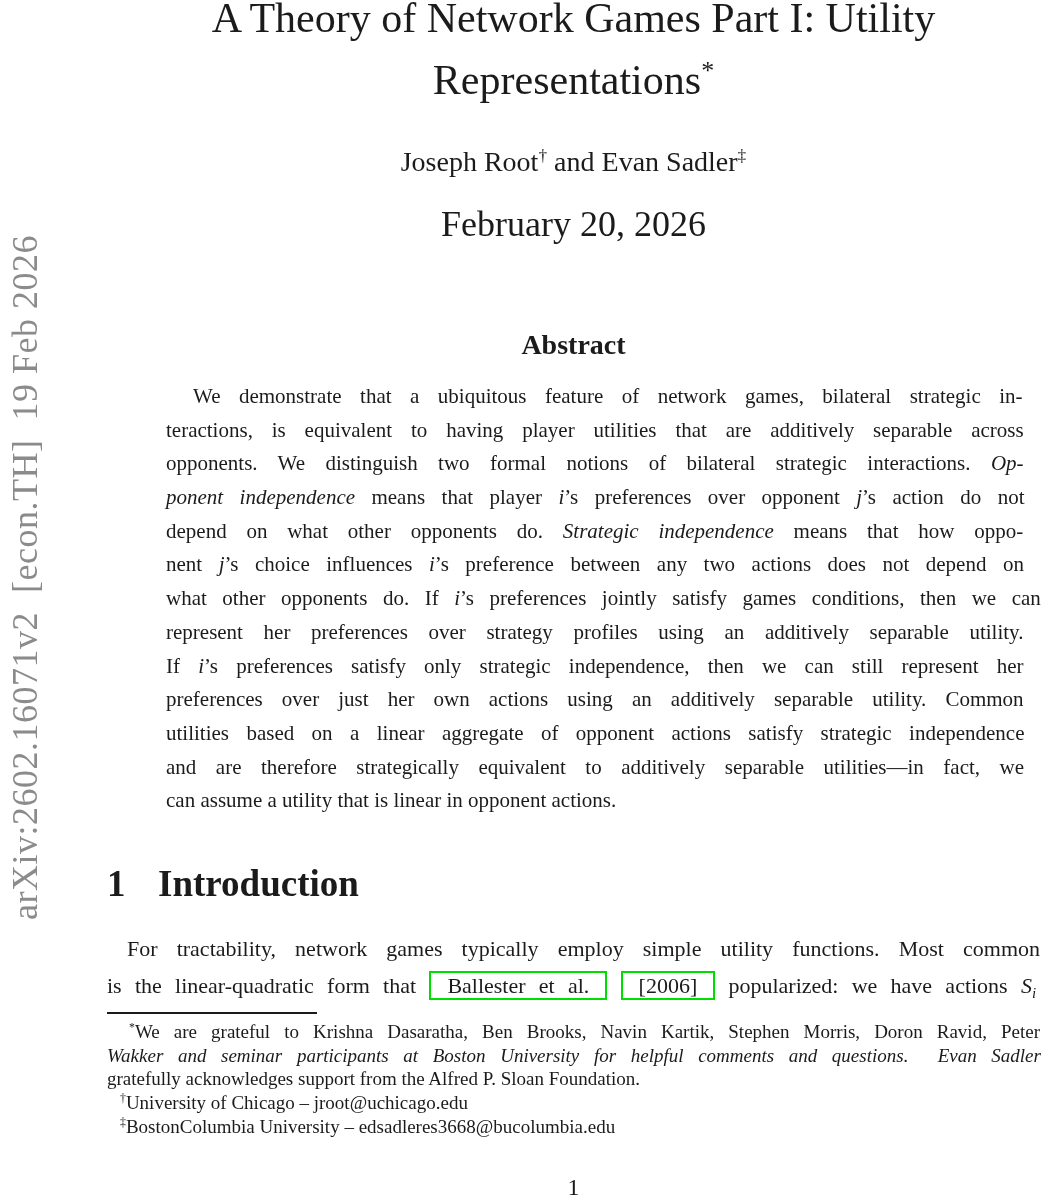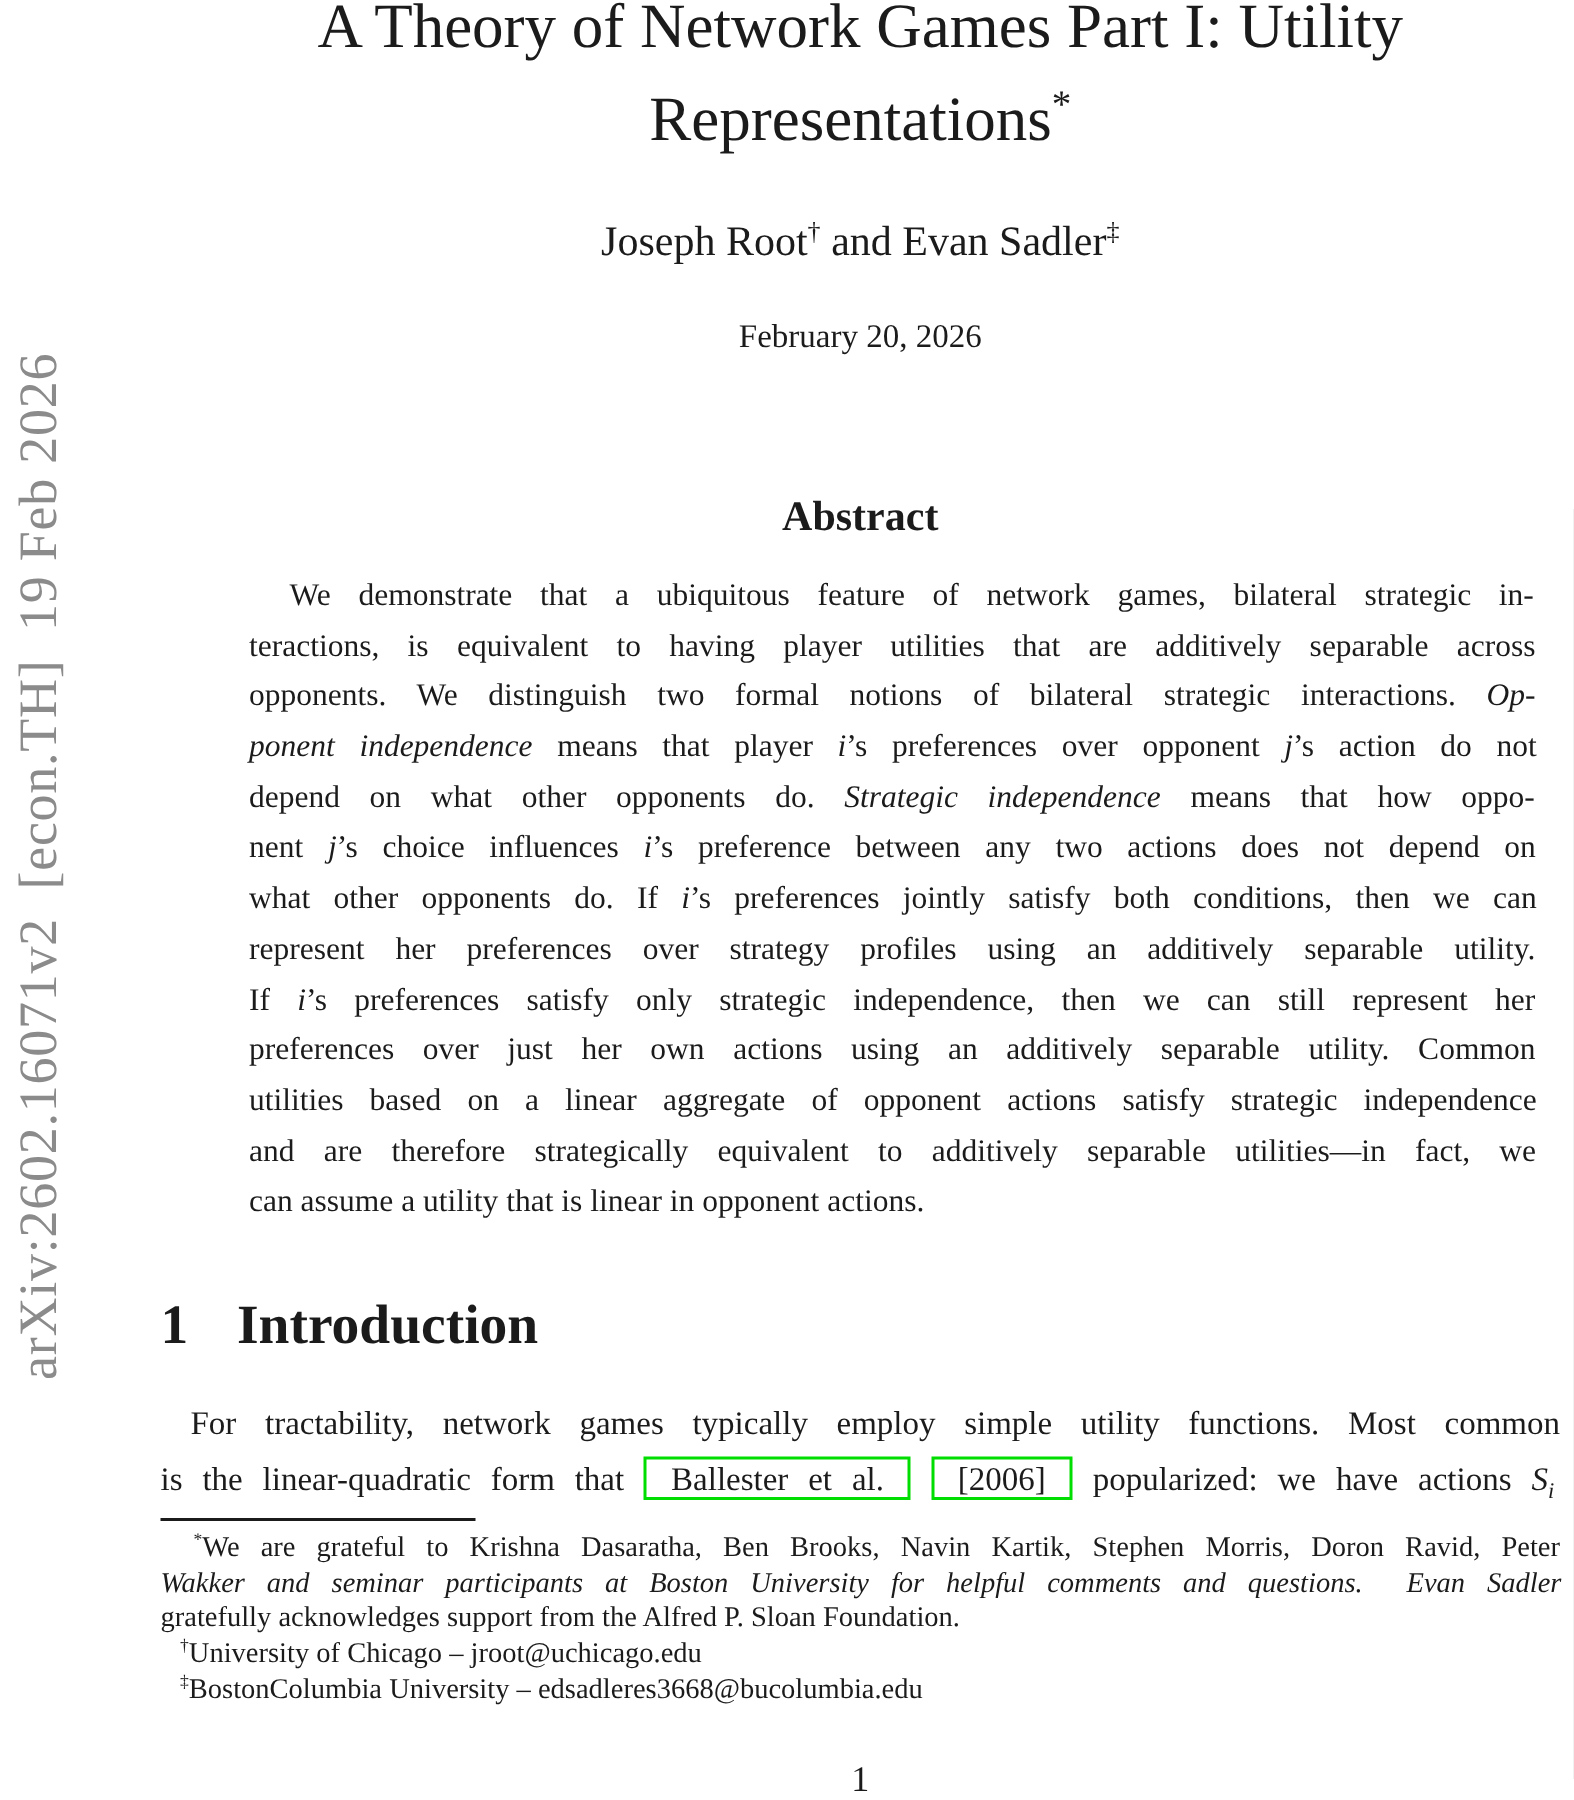--- a/index.html
+++ b/index.html
@@ -17,21 +17,21 @@
     writing-mode:vertical-rl; transform:rotate(180deg);
     font-size:36px; color:var(--gray); white-space:pre; letter-spacing:0.5px;
   }
   .content{position:absolute; left:107px; top:0; width:933px; height:876px;}
   .title-l1,.title-l2,.authors,.date,.abs-heading,.pageno{
     position:absolute; left:0; width:100%; text-align:center;
   }
   .title-l1{top:-5px; font-size:42px; line-height:46px;}
   .title-l2{top:57px; font-size:42px; line-height:46px;}
   .authors{top:144px; font-size:28px; line-height:36px;}
-  .date{top:206px; font-size:22px; line-height:36px;}
+  .date{top:206px; font-size:36px; line-height:36px;}
   .abs-heading{top:330px; font-size:28px; font-weight:bold; line-height:30px;}
   .abstract-body{position:absolute; top:380px; left:59px; width:824px; font-size:21px;}
   .abstract-body .line{height:33.7px; line-height:33.7px;}
   .section-heading{position:absolute; top:864px; left:0; font-size:37px; font-weight:bold; line-height:40px;}
   .section-number{display:inline-block; width:51px;}
   .intro-body{position:absolute; top:931px; left:0; width:933px; font-size:22px;}
   .intro-body .line{height:36.5px; line-height:36.5px;}
   .footnote-rule{position:absolute; top:1012px; left:0; width:210px; border-top:2px solid var(--text);}
   .footnotes{position:absolute; top:1020px; left:0; width:933px; font-size:19px;}
   .footnotes .line{height:23.7px; line-height:23.7px;}
@@ -64,21 +64,21 @@
 
     <div class="abs-heading">Abstract</div>
 
     <div class="abstract-body">
         <div class="line fit-line" style="word-spacing: 13.2273px;"><span class="line-inner"><span class="indent-spacer" style="width: 27px;"></span><span>We demonstrate that a ubiquitous feature of network games, bilateral strategic in-</span></span></div>
         <div class="line fit-line" style="word-spacing: 13.6165px;"><span class="line-inner"><span>teractions, is equivalent to having player utilities that are additively separable across</span></span></div>
         <div class="line fit-line" style="word-spacing: 15.1656px;"><span class="line-inner"><span>opponents. We distinguish two formal notions of bilateral strategic interactions. </span><span class="it">Op-</span></span></div>
         <div class="line fit-line" style="word-spacing: 11.1836px;"><span class="line-inner"><span class="it">ponent independence</span><span> means that player </span><span class="it">i</span><span>’s preferences over opponent </span><span class="it">j</span><span>’s action do not</span></span></div>
         <div class="line fit-line" style="word-spacing: 14.5185px;"><span class="line-inner"><span>depend on what other opponents do. </span><span class="it">Strategic independence</span><span> means that how oppo-</span></span></div>
         <div class="line fit-line" style="word-spacing: 11.2212px;"><span class="line-inner"><span>nent </span><span class="it">j</span><span>’s choice influences </span><span class="it">i</span><span>’s preference between any two actions does not depend on</span></span></div>
-        <div class="line fit-line" style="word-spacing: 10.2764px;"><span class="line-inner"><span>what other opponents do. If </span><span class="it">i</span><span>’s preferences jointly satisfy both conditions, then we can</span></span></div>
+        <div class="line fit-line" style="word-spacing: 10.2764px;"><span class="line-inner"><span>what other opponents do. If </span><span class="it">i</span><span>’s preferences jointly satisfy games conditions, then we can</span></span></div>
         <div class="line fit-line" style="word-spacing: 15.3891px;"><span class="line-inner"><span>represent her preferences over strategy profiles using an additively separable utility.</span></span></div>
         <div class="line fit-line" style="word-spacing: 12.901px;"><span class="line-inner"><span>If </span><span class="it">i</span><span>’s preferences satisfy only strategic independence, then we can still represent her</span></span></div>
         <div class="line fit-line" style="word-spacing: 13.831px;"><span class="line-inner"><span>preferences over just her own actions using an additively separable utility. Common</span></span></div>
         <div class="line fit-line" style="word-spacing: 12.1534px;"><span class="line-inner"><span>utilities based on a linear aggregate of opponent actions satisfy strategic independence</span></span></div>
         <div class="line fit-line" style="word-spacing: 14.2609px;"><span class="line-inner"><span>and are therefore strategically equivalent to additively separable utilities—in fact, we</span></span></div>
         <div class="line"><span class="line-inner"><span>can assume a utility that is linear in opponent actions.</span></span></div>
       </div>
 
     <div class="section-heading">
       <span class="section-number">1</span><span>Introduction</span>

